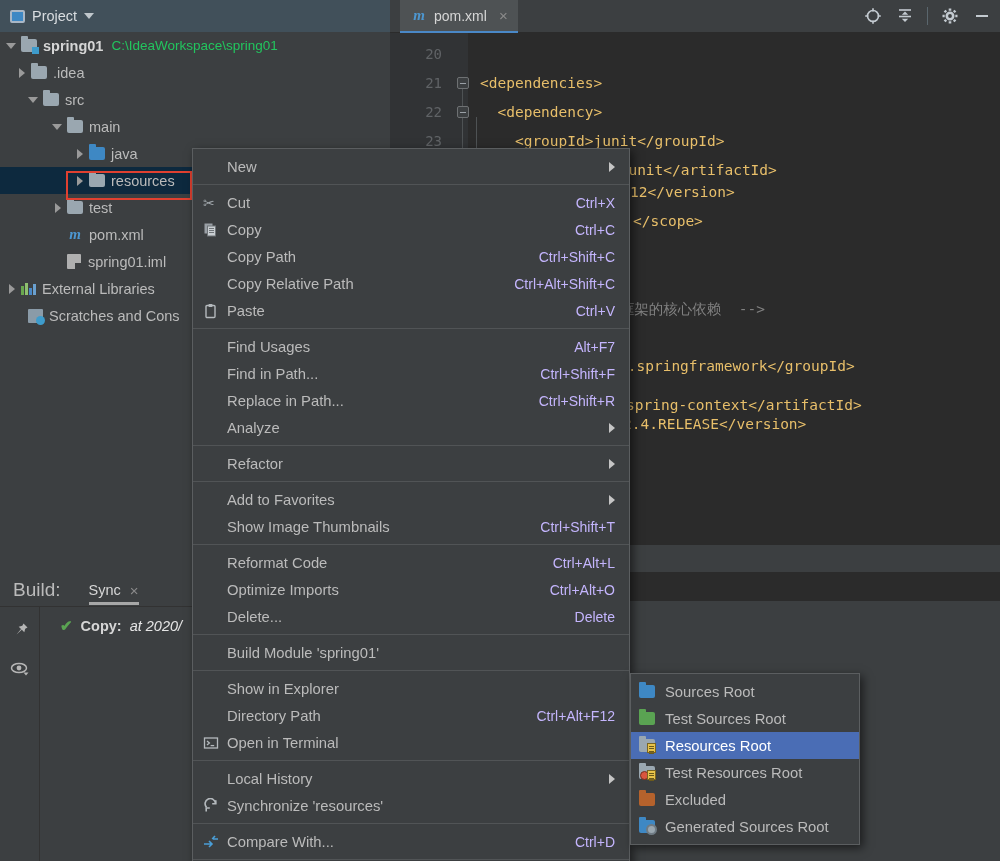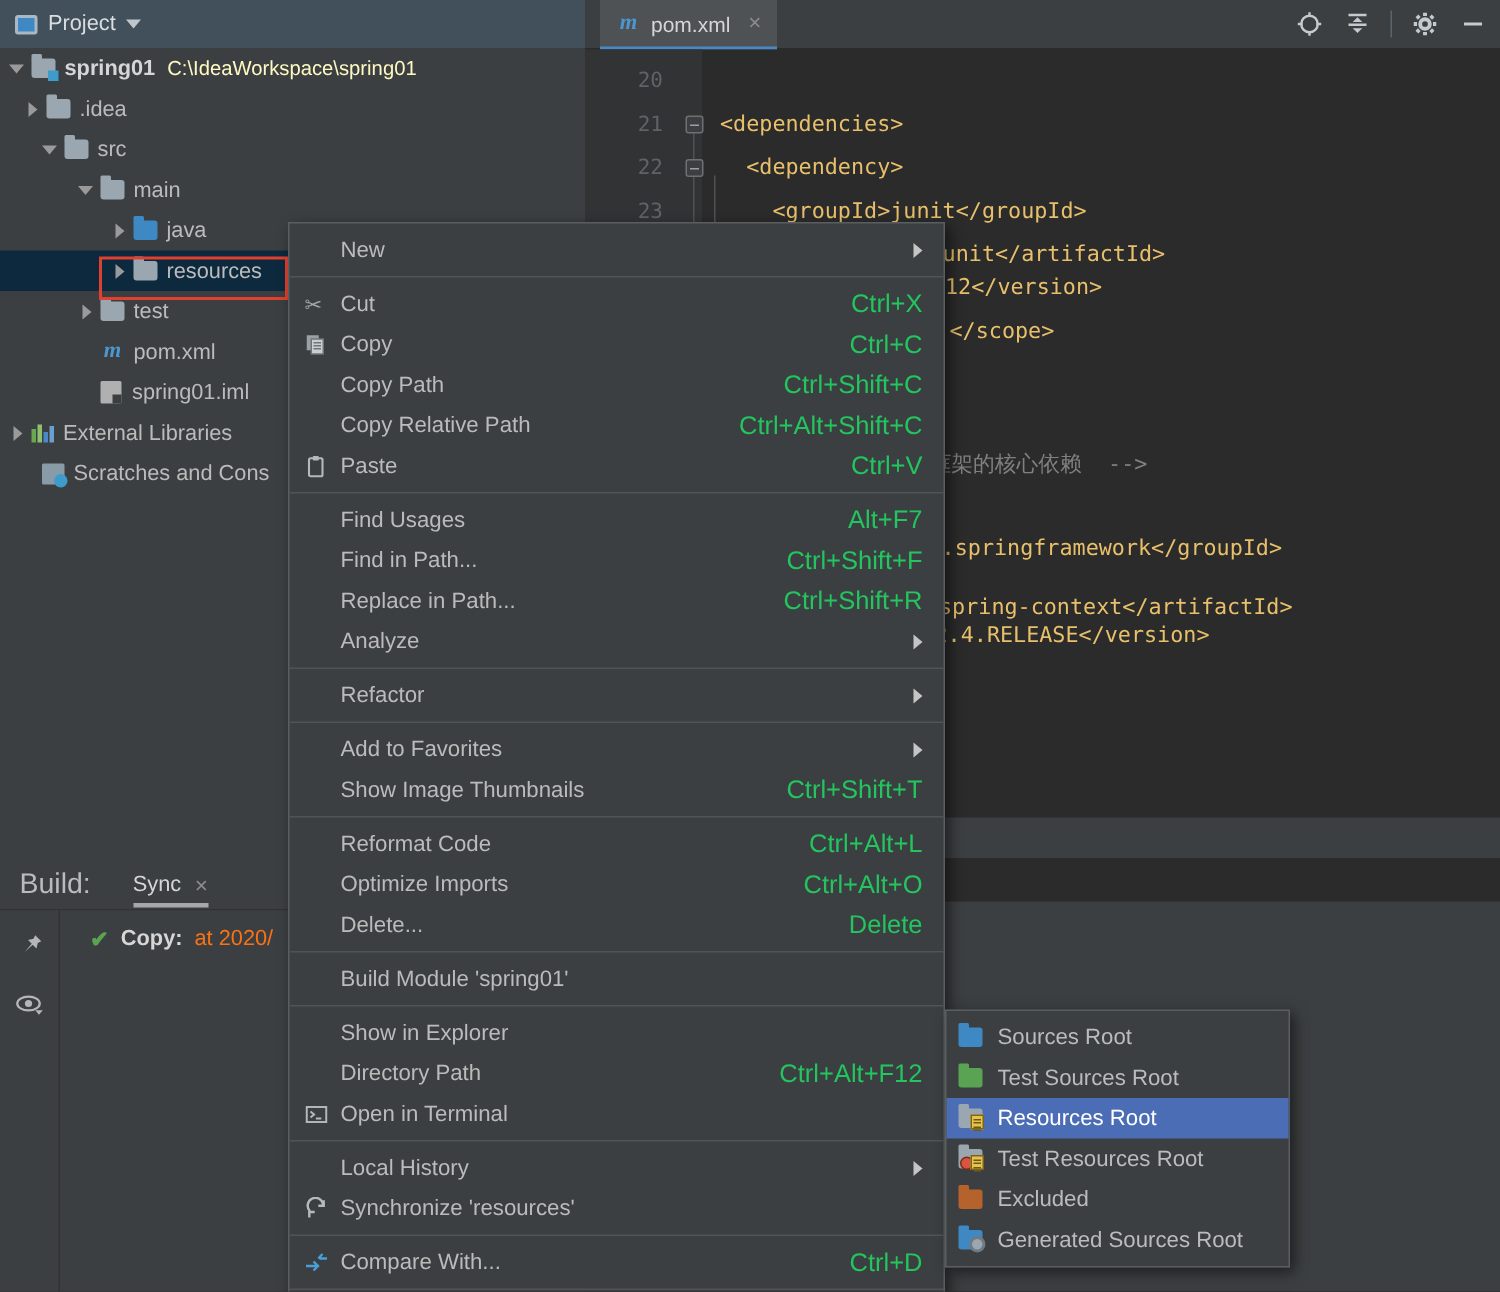--- a/index.html
+++ b/index.html
@@ -64,21 +64,21 @@
   .folder::before {
     content: ""; position: absolute; left: 0; top: -3px; width: 7px; height: 4px;
     border-radius: 1px 1px 0 0; background: inherit;
   }
   .f-gray  { background: #9aa7b0; }
   .f-blue  { background: #3e88c4; }
   .f-green { background: #5aa352; }
   .f-orange{ background: #b5622c; }
   .tree-label { color: #bbbbbb; }
   .tree-label.bold { font-weight: bold; color: #d6d6d6; }
-  .tree-path { color: #fef9c3; margin-left: 8px; font-size: 13.5px; }
+  .tree-path { color: #22c55e; margin-left: 8px; font-size: 13.5px; }
   .m-icon { color: #4d97d1; font-style: italic; font-weight: bold;
             font-size: 15px; width: 16px; margin-right: 6px; flex:0 0 16px;
             text-align:center; font-family:"Liberation Serif", serif;}
   .iml-icon { width:14px; height:15px; flex:0 0 14px; margin-right: 7px; position:relative;
               background:#b0b0b0; border-radius:1px; }
   .iml-icon::after{content:"";position:absolute;right:0;bottom:0;width:6px;height:6px;background:#3c3f41;}
   .lib-icon { width:15px;height:13px;flex:0 0 15px;margin-right:6px;display:flex;gap:1.5px;align-items:flex-end;}
   .lib-icon i{display:block;width:2.5px;background:#6aa84f;}
   .scratch-icon{width:15px;height:14px;flex:0 0 15px;margin-right:6px;position:relative;
                 background:#8a9ba8;border-radius:1px;}
@@ -143,36 +143,36 @@
   }
   .build-side {
     position: absolute; left: 0; top: 33px; width: 40px; bottom: 0;
     background: #3c3f41; border-right: 1px solid #323232;
   }
   .build-body { position: absolute; left: 40px; top: 33px; right: 0; bottom: 0; background: #3c3f41; }
   .sync-row { display: flex; align-items: center; gap: 8px; padding: 10px 0 0 20px;
               color: #bbbbbb; font-size: 14.5px; }
   .check { color: #5aa352; font-size: 15px; font-weight: bold; }
   .sync-bold { font-weight: bold; color: #d6d6d6; }
-  .sync-dim { color: #f97316; }
+  .sync-dim { color: #e5e5e5; font-style: italic; }
   .editor-lower {
     position: absolute; left: 630px; bottom: 0; right: 0; height: 260px; background: #3c3f41;
   }
 
   
   .ctx {
     position: absolute; left: 192px; top: 148px; width: 438px;
     background: #3c3f41; border: 1px solid #5b5e60; box-shadow: 3px 3px 9px rgba(0,0,0,.55);
     padding: 4px 0; z-index: 50;
   }
   .mi {
     position: relative; height: 27px; display: flex; align-items: center;
     color: #bbbbbb; font-size: 14.8px; padding-left: 34px; padding-right: 14px;
   }
-  .mi .sc { margin-left: auto; color: #22c55e; font-size: 17px; }
+  .mi .sc { margin-left: auto; color: #c4b5fd; font-size: 14px; }
   .mi .sub {
     margin-left: auto; width: 0; height: 0; border-left: 6px solid #c5c5c5;
     border-top: 5px solid transparent; border-bottom: 5px solid transparent;
   }
   .mi .micon { position: absolute; left: 10px; width: 16px; height: 16px; top: 6px; }
   .msep { height: 1px; background: #515456; margin: 4px 0; }
 
   
   .submenu {
     position: absolute; left: 630px; top: 673px; width: 230px;

